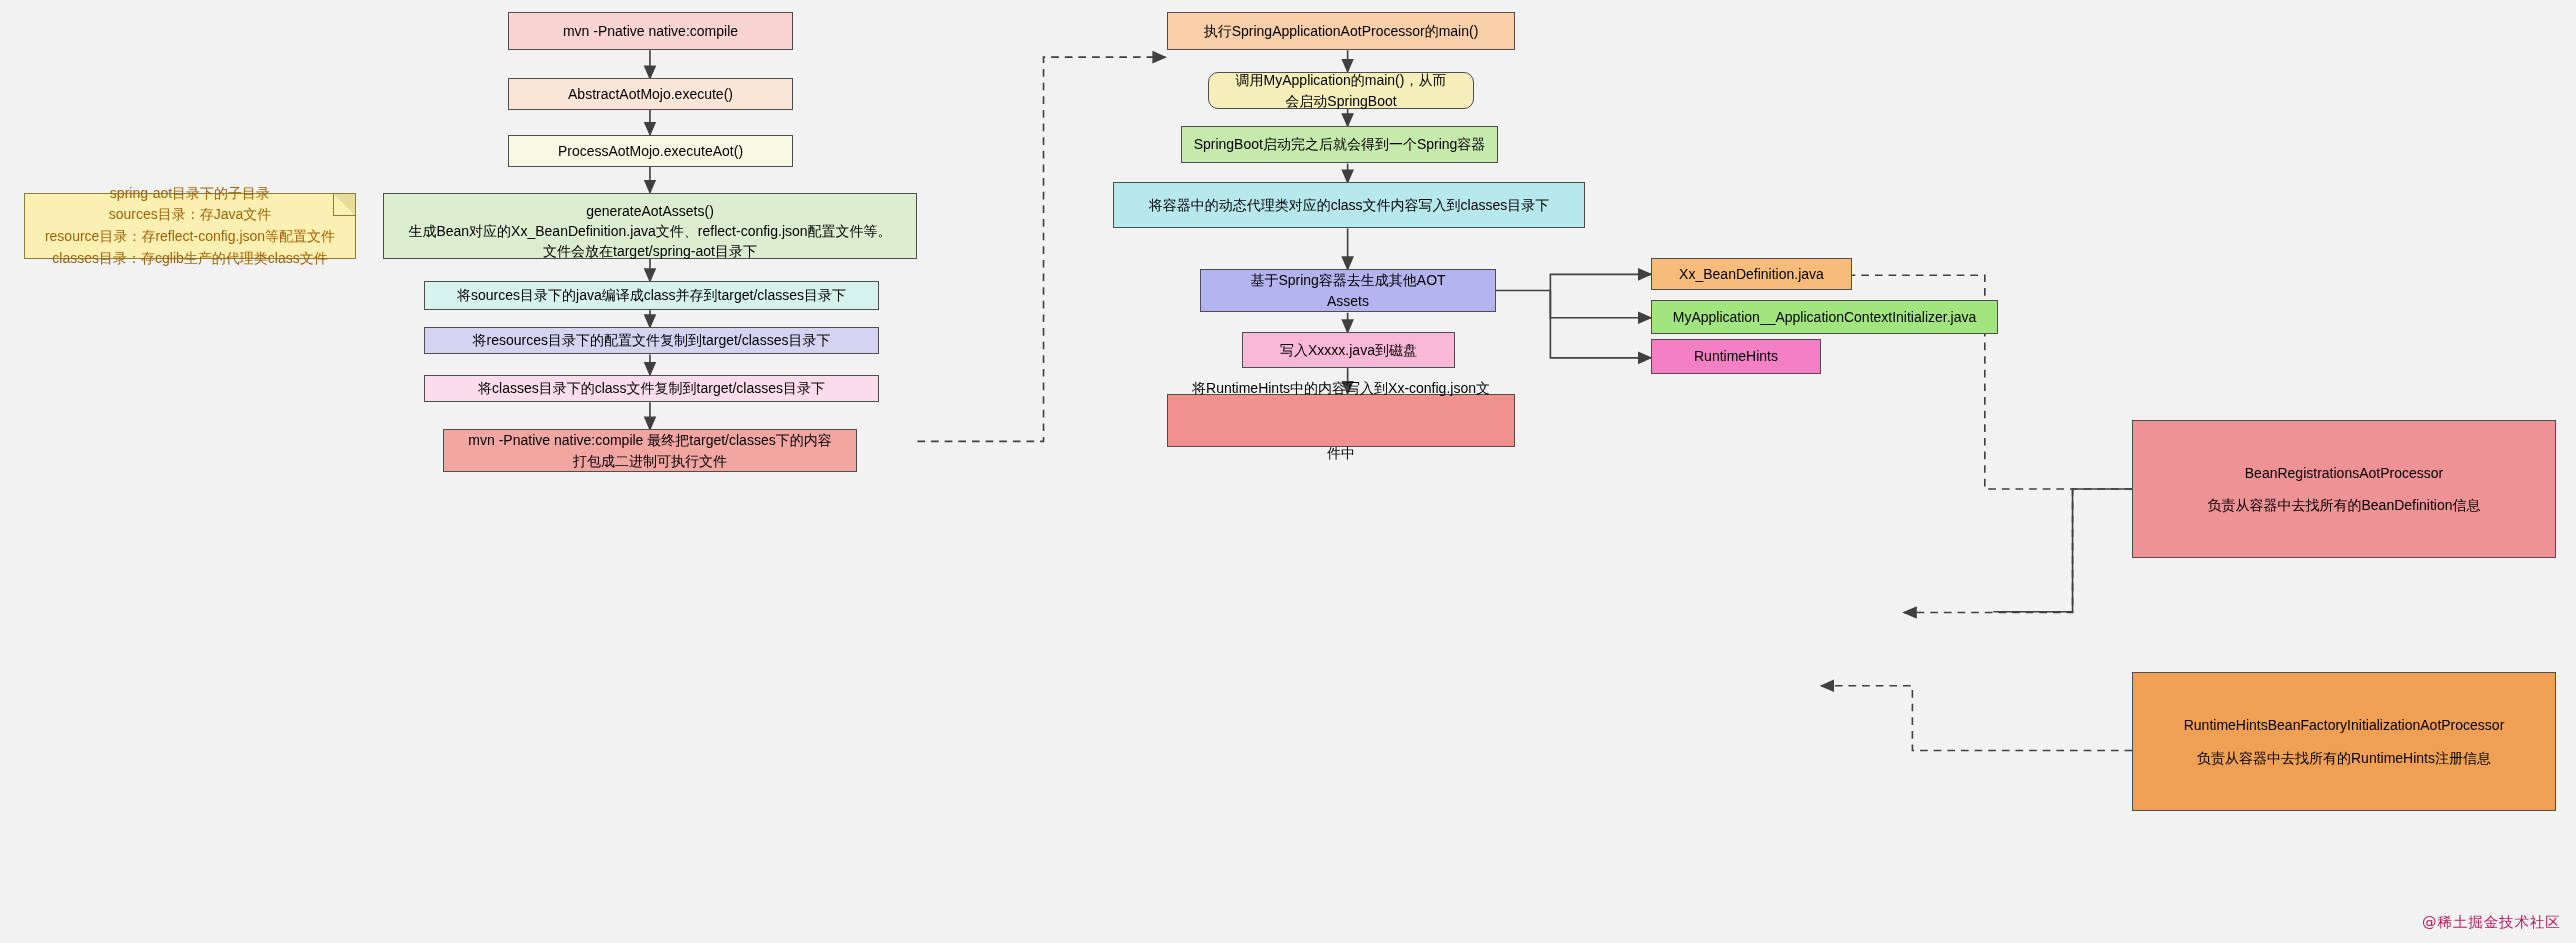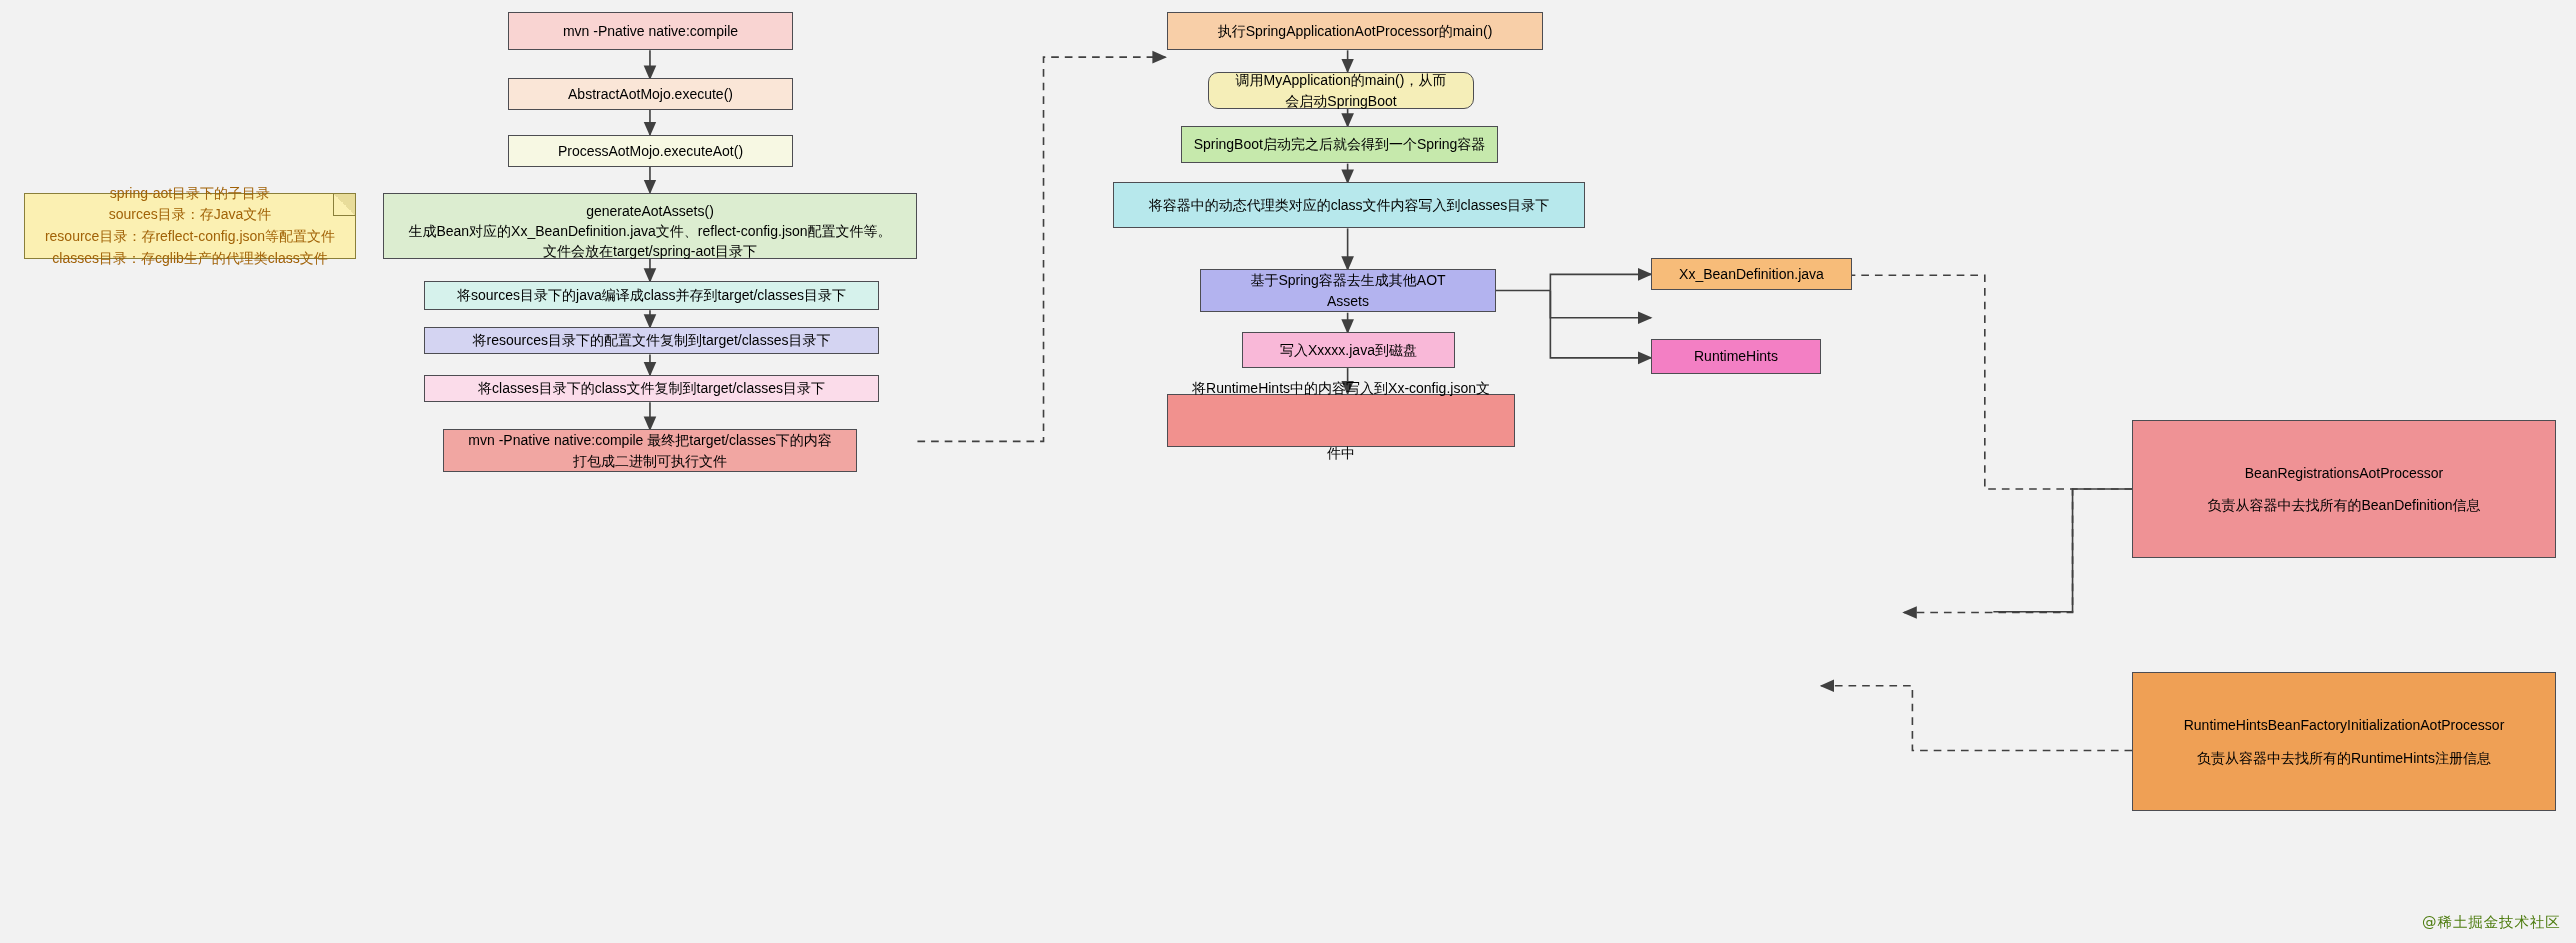--- a/index.html
+++ b/index.html
@@ -64,21 +64,21 @@
     width: 22px; height: 22px;
     background: linear-gradient(225deg, #e8dc9a 0 50%, transparent 50%);
     border-left: 1.1px solid #8a7f3a;
     border-bottom: 1.1px solid #8a7f3a;
     box-sizing: border-box;
   }
   .watermark {
     position: absolute;
     right: 15.3px;
     bottom: 12px;
-    color: #4d7c0f;
+    color: #be185d;
     font-size: 14.5px;
     letter-spacing: 0.9px;
     font-family: "DejaVu Sans", sans-serif;
   }
 </style>
 </head>
 <body>
 
 <div id="canvas">
 
@@ -166,21 +166,21 @@
 
   <div class="node" style="left:424px; top:375px; width:455px; height:27px; background:#fbdcea;">
     <span class="ln">将classes目录下的class文件复制到target/classes目录下</span>
   </div>
 
   <div class="node" style="left:443px; top:429px; width:414px; height:43px; background:#f1a6a2;">
     <span class="ln">mvn -Pnative native:compile 最终把target/classes下的内容</span>
     <span class="ln">打包成二进制可执行文件</span>
   </div>
 
-  <div class="node" style="left:1167px; top:12px; width:376px; height:38px; background:#f8cfa8;">
+  <div class="node" style="left:1167px; top:12px; width:348px; height:38px; background:#f8cfa8;">
     <span class="ln">执行SpringApplicationAotProcessor的main()</span>
   </div>
 
   <div class="node" style="left:1208px; top:72px; width:266px; height:37px; background:#f5eeb8;border-radius:10px;">
     <span class="ln">调用MyApplication的main()，从而</span>
     <span class="ln">会启动SpringBoot</span>
   </div>
 
   <div class="node" style="left:1181px; top:126px; width:317px; height:37px; background:#c6e9ac;">
     <span class="ln">SpringBoot启动完之后就会得到一个Spring容器</span>
@@ -201,20 +201,23 @@
 
   <div class="node" style="left:1167px; top:394px; width:348px; height:53px; background:#f1918e;gap:44px;">
     <span class="ln">将RuntimeHints中的内容写入到Xx-config.json文</span>
     <span class="ln">件中</span>
   </div>
 
   <div class="node" style="left:1651px; top:258px; width:201px; height:32px; background:#f7bc79;">
     <span class="ln">Xx_BeanDefinition.java</span>
   </div>
 
+  <div class="node" style="left:1651px; top:300px; width:347px; height:34px; background:#a2e57e;">
+    <span class="ln">MyApplication__ApplicationContextInitializer.java</span>
+  </div>
 
   <div class="node" style="left:1651px; top:339px; width:170px; height:35px; background:#f37fc4;">
     <span class="ln">RuntimeHints</span>
   </div>
 
   <div class="node" style="left:2132px; top:420px; width:424px; height:138px; background:#ef9295; justify-content:center;">
     <span class="ln">BeanRegistrationsAotProcessor</span>
     <span class="gap"></span>
     <span class="ln">负责从容器中去找所有的BeanDefinition信息</span>
   </div>

